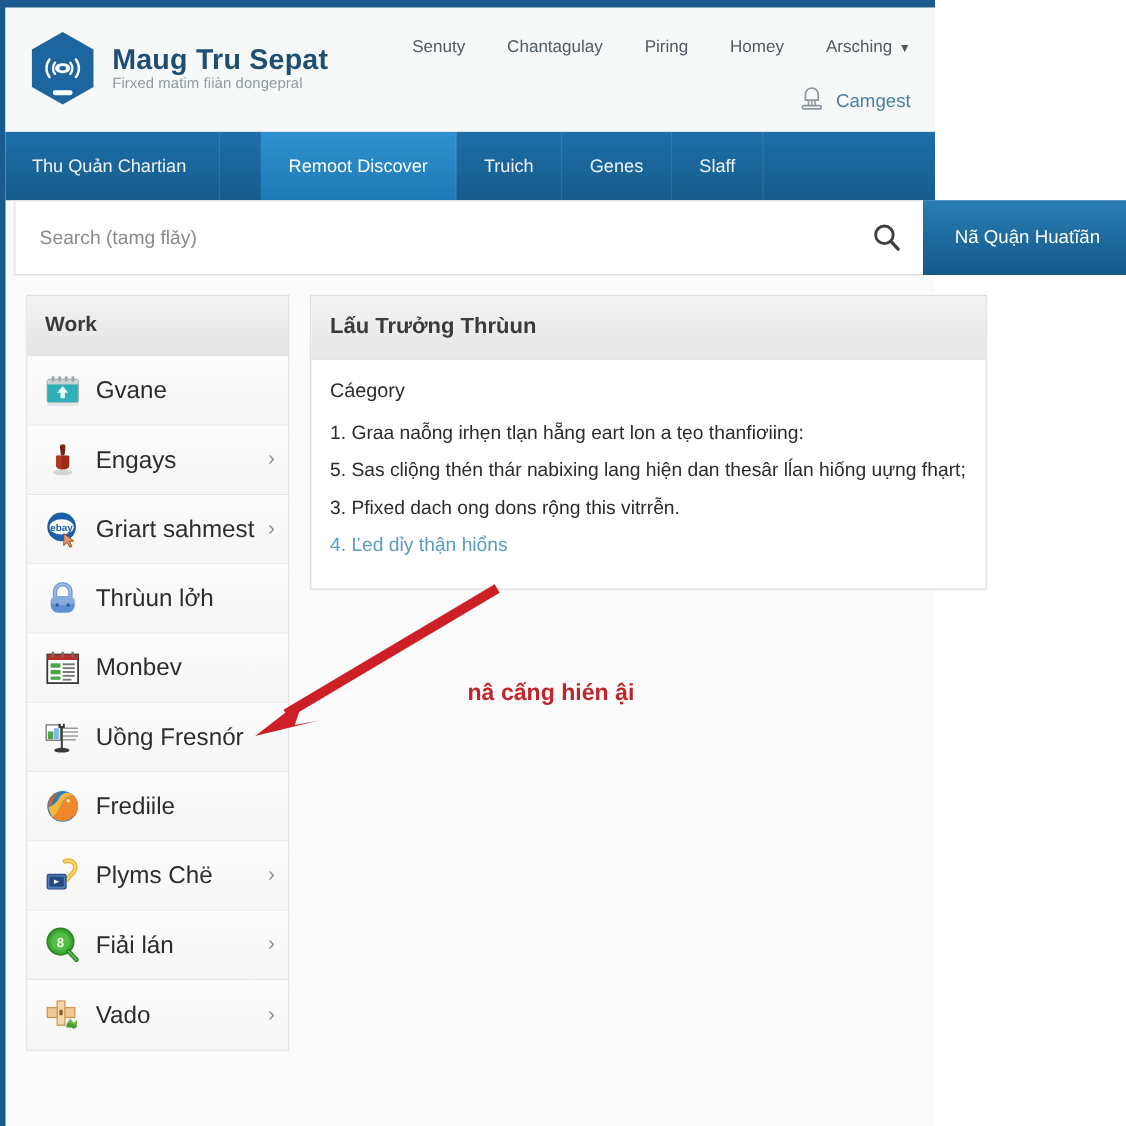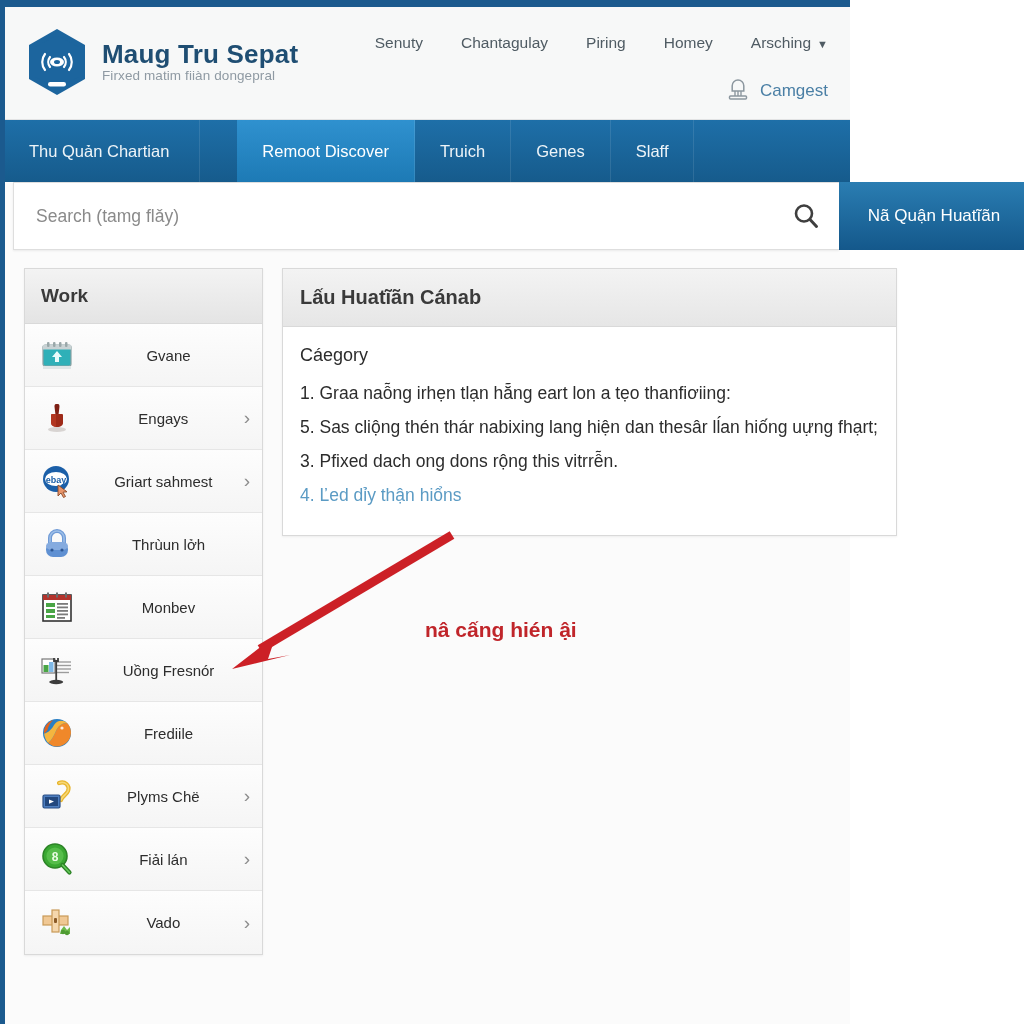--- a/index.html
+++ b/index.html
@@ -160,23 +160,23 @@
     cursor: pointer;
   }
   .side-item:last-child { border-bottom: none; }
   .side-ico {
     width: 34px; height: 34px;
     flex: 0 0 34px;
     margin-right: 13px;
     position: relative;
   }
   .side-label {
-    font-size: 15px; color: #2d2d2d;
+    font-size: 22px; color: #2d2d2d;
     flex: 1 1 auto;
-    white-space: nowrap; overflow: hidden; text-align: center;
+    white-space: nowrap; overflow: hidden;
   }
   .side-chev {
     color: #8d8d8d; font-size: 19px;
     flex: 0 0 auto; padding-left: 4px;
   }
 
   
   .main { flex: 1 1 auto; position: relative; }
   .panel {
     border: 1px solid #d9d9d9;
@@ -455,21 +455,21 @@
             <circle cx="27" cy="27" r="2.2" fill="#4f9b33"></circle>
           </svg>
         </span>
         <span class="side-label">Vado</span>
         <span class="side-chev">›</span>
       </div>
     </div>
 
     <div class="main">
       <div class="panel">
-        <div class="panel-head">Lấu Huatĩãn Cánab</div>
+        <div class="panel-head">Lấu Trưởng Thrùun</div>
         <div class="panel-body">
           <div class="cat-label">Cáegory</div>
           <ul class="steps">
             <li>1. Graa naỗng irhẹn tlạn hẵng eart lon a tẹo thanfiơiing:</li>
             <li>5. Sas cliộng thén thár nabixing lang hiện dan thesâr lĺan hiống uựng fhạrt;</li>
             <li>3. Pfixed dach ong dons rộng this vitrrễn.</li>
             <li class="link">4. Ľed dỉy thận hiổns</li>
           </ul>
         </div>
       </div>

